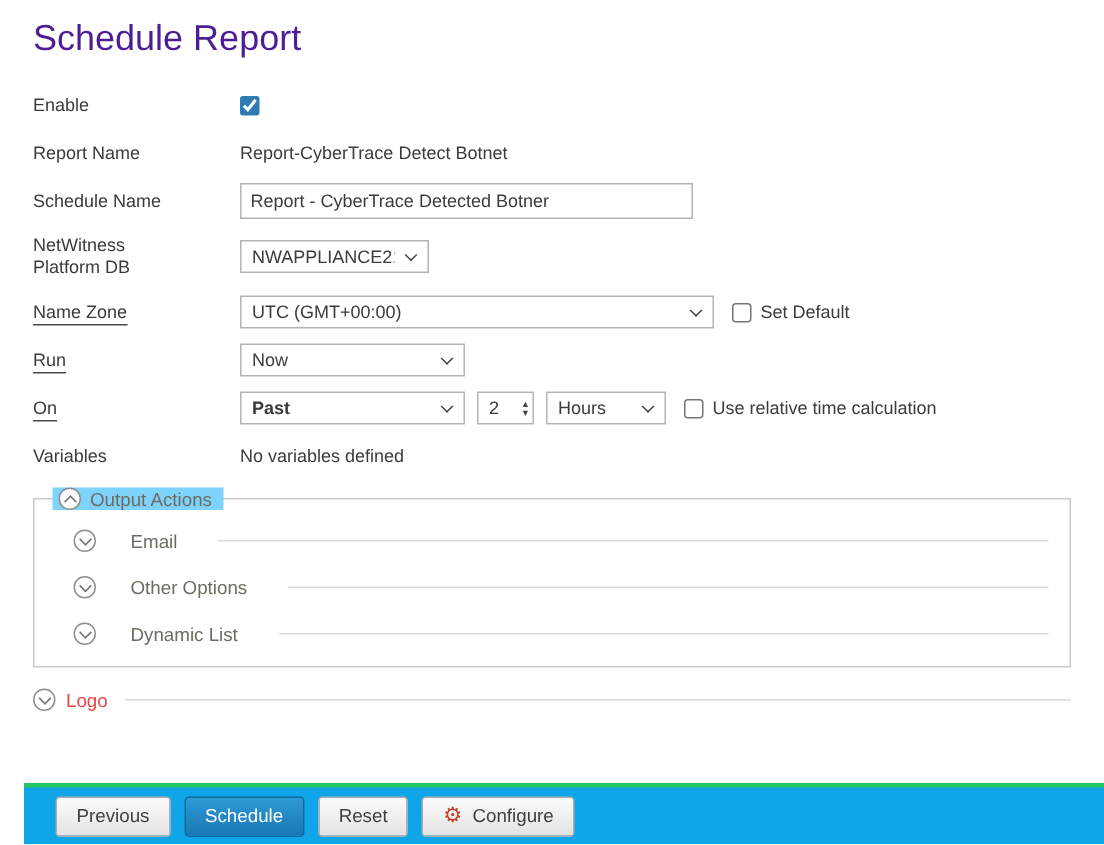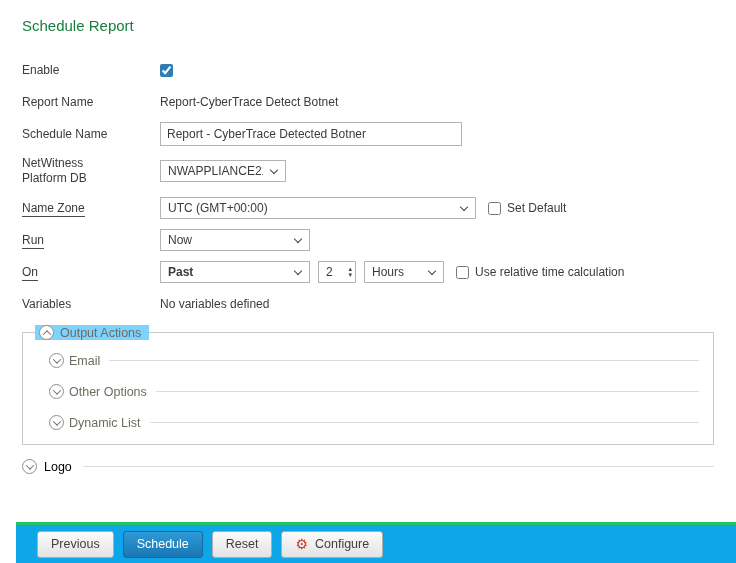--- a/index.html
+++ b/index.html
@@ -8,21 +8,21 @@
 
   
   .tabbar{height:32px;background:#1c2935;display:flex;align-items:flex-end;padding-left:8px;box-sizing:border-box;}
   .tab{height:27px;line-height:27px;padding:0 18px;margin-right:2px;background:#41505e;color:#dde2e6;
        font-size:12.5px;cursor:pointer;display:flex;align-items:center;}
   .tab.active{background:#ffffff;color:#1f86c0;}
   .tab-close{width:14px;height:14px;border-radius:50%;background:#8e979e;color:#fff;display:inline-flex;
              align-items:center;justify-content:center;font-size:10px;line-height:1;margin-left:9px;}
 
   
-  h1.title{font-size:15px;font-weight:400;color:#15803d;margin:14px 0 20px 22px;line-height:24px;}
+  h1.title{font-size:24px;font-weight:400;color:#4c1d95;margin:14px 0 20px 22px;line-height:24px;}
 
   
   .row{display:flex;align-items:center;min-height:24px;margin:0 0 8px 22px;gap:32px;}
   .lbl{width:106px;flex-shrink:0;color:#3b3b3b;line-height:15px;}
   .u{border-bottom:1px solid #4a4a4a;padding-bottom:1px;}
   .ctrl{display:flex;align-items:center;}
   input[type=checkbox]{width:13px;height:13px;margin:0;accent-color:#2f7cb5;}
   .cb-lbl{margin-left:6px;}
   .txt-input{width:288px;height:22px;border:1px solid #b3b3b3;padding:0 6px;font-family:"Liberation Sans",sans-serif;
              font-size:12px;color:#3b3b3b;box-sizing:content-box;}
@@ -35,28 +35,28 @@
            padding-left:7px;box-sizing:border-box;}
   .spin-btns{margin-left:auto;margin-right:3px;display:flex;flex-direction:column;line-height:6px;
              font-size:7px;color:#444;font-family:"DejaVu Sans",sans-serif;}
   .gap8{width:8px;flex-shrink:0;}
   .gap12{width:12px;flex-shrink:0;}
 
   
   .panel{position:relative;margin:16px 22px 0 22px;border:1px solid #c9c9c9;padding:20px 0 6px 14px;}
   .legend{position:absolute;top:-8px;left:12px;background:#7dd3fc;padding:0 8px 0 4px;display:flex;
           align-items:center;gap:6px;color:#6f6b60;font-size:12.5px;}
-  .sec-row{display:flex;align-items:center;gap:5px;margin:0 0 16px 12px;color:#6f6b60;font-size:12.5px;}
+  .sec-row{display:flex;align-items:center;gap:23px;margin:0 0 16px 12px;color:#6f6b60;font-size:12.5px;}
   .sec-line{flex:1;border-top:1px solid #dcdcdc;margin:0 14px 0 4px;}
   .circ{width:13px;height:13px;border:1px solid #8f8f8f;border-radius:50%;display:inline-flex;
         align-items:center;justify-content:center;flex-shrink:0;cursor:pointer;background:#fff;}
   .chev{width:5px;height:5px;border-right:1.4px solid #6f6f6f;border-bottom:1.4px solid #6f6f6f;}
   .chev.down{transform:rotate(45deg) translate(-1px,-1px);}
   .chev.up{transform:rotate(-135deg) translate(-1px,-1px);}
-  .logo-row{display:flex;align-items:center;gap:7px;margin:14px 22px 0 22px;color:#000000;font-size:12.5px;}
+  .logo-row{display:flex;align-items:center;gap:7px;margin:14px 22px 0 22px;color:#ef4444;font-size:12.5px;}
 
   
   .footer{position:absolute;left:16px;right:0;bottom:0;height:41px;background:#0ea5e9;border-top:3px solid #22c55e;
           display:flex;align-items:center;padding-left:21px;gap:9px;box-sizing:border-box;}
   .btn{height:27px;padding:0 13px;border:1px solid #adadad;border-radius:3px;
        background:linear-gradient(#fbfbfb,#e3e3e3);color:#3f3f3f;font-size:12.5px;
        font-family:"Liberation Sans",sans-serif;display:inline-flex;align-items:center;cursor:pointer;}
   .btn.primary{background:linear-gradient(#2e9ad6,#1877b4);border-color:#136a9e;color:#fff;}
   .gear{color:#c93a2c;font-size:14px;margin-right:7px;font-family:"DejaVu Sans",sans-serif;line-height:1;}
 </style>

